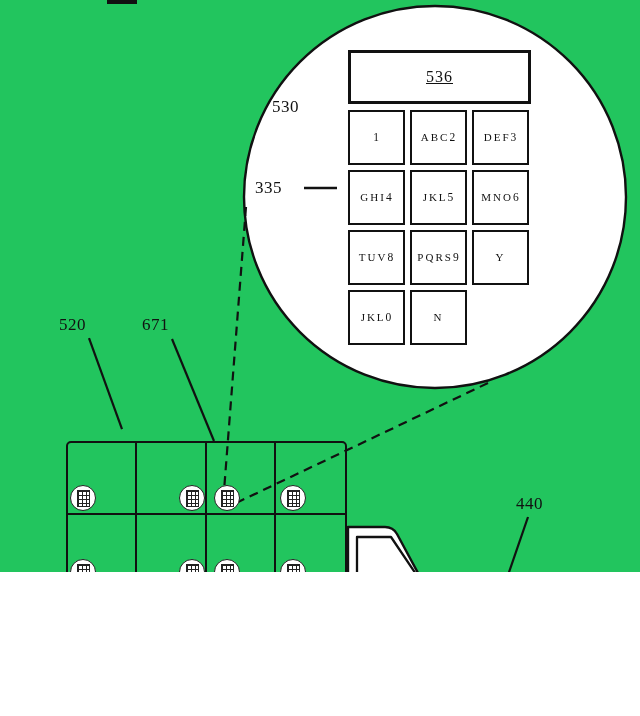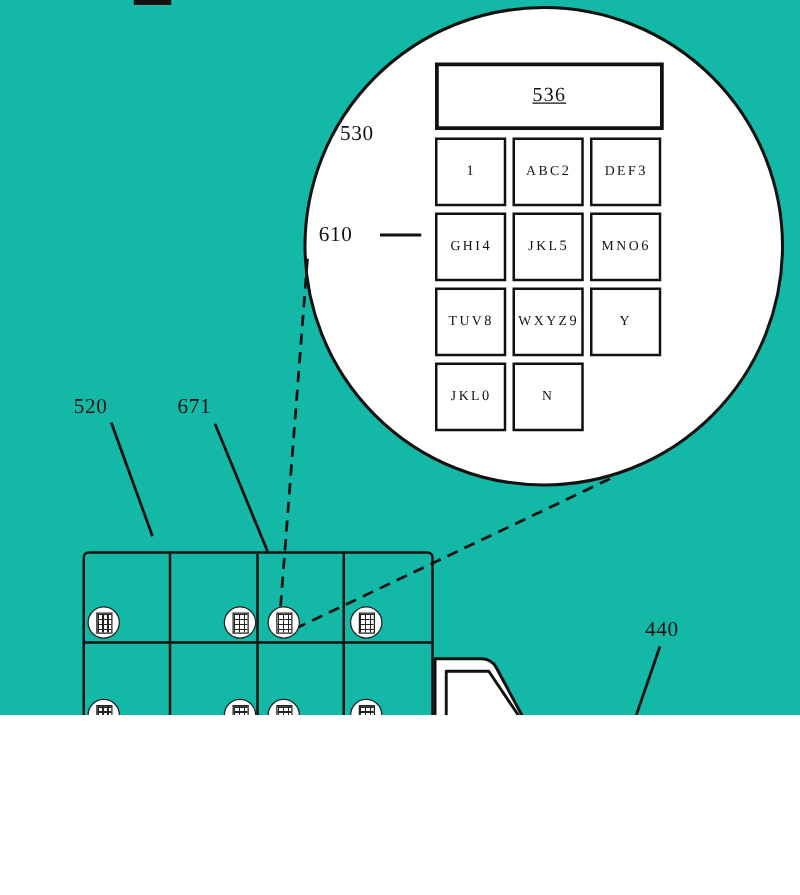--- a/index.html
+++ b/index.html
@@ -1,17 +1,17 @@
 <!DOCTYPE html>
 <html><head>
 <meta charset="utf-8">
 <style>
   html,body{margin:0;padding:0;background:#fff;}
   #stage{
-    position:relative;width:640px;height:572px;background:#14b8a6;overflow:hidden;
+    position:relative;width:640px;height:572px;background:#22c55e;overflow:hidden;
     font-family:"Liberation Serif","DejaVu Serif",serif;color:#111;
   }
   svg{position:absolute;left:0;top:0;}
   #svg-under{z-index:1;}
   #svg-over{z-index:3;}
 
   
   .display-box{
     position:absolute;left:348px;top:50px;width:177px;height:48px;
     border:3px solid #111;background:#fff;z-index:2;
@@ -107,39 +107,39 @@
       </div>
     <div class="key">
         <span class="letters">MNO</span>
         <span class="digit">6</span>
       </div>
     <div class="key">
         <span class="letters">TUV</span>
         <span class="digit">8</span>
       </div>
     <div class="key">
-        <span class="letters">WXYZ</span>
+        <span class="letters">PQRS</span>
         <span class="digit">9</span>
       </div>
     <div class="key">
         <span class="letters">Y</span>
         <span class="digit"></span>
       </div>
     <div class="key">
         <span class="letters">JKL</span>
         <span class="digit">0</span>
       </div>
     <div class="key">
         <span class="letters">N</span>
         <span class="digit"></span>
       </div>
   </div>
 
   <div class="ref-label u" style="left:272px;top:97px;">530</div>
-  <div class="ref-label" style="left:255px;top:178px;">610</div>
+  <div class="ref-label" style="left:255px;top:178px;">335</div>
   <div class="ref-label" style="left:59px;top:315px;">520</div>
   <div class="ref-label" style="left:142px;top:315px;">671</div>
   <div class="ref-label" style="left:516px;top:494px;">440</div>
 
   <div class="cargo">
     <div class="cell"></div>
     <div class="cell"></div>
     <div class="cell"></div>
     <div class="cell last-col"></div>
     <div class="cell"></div>

